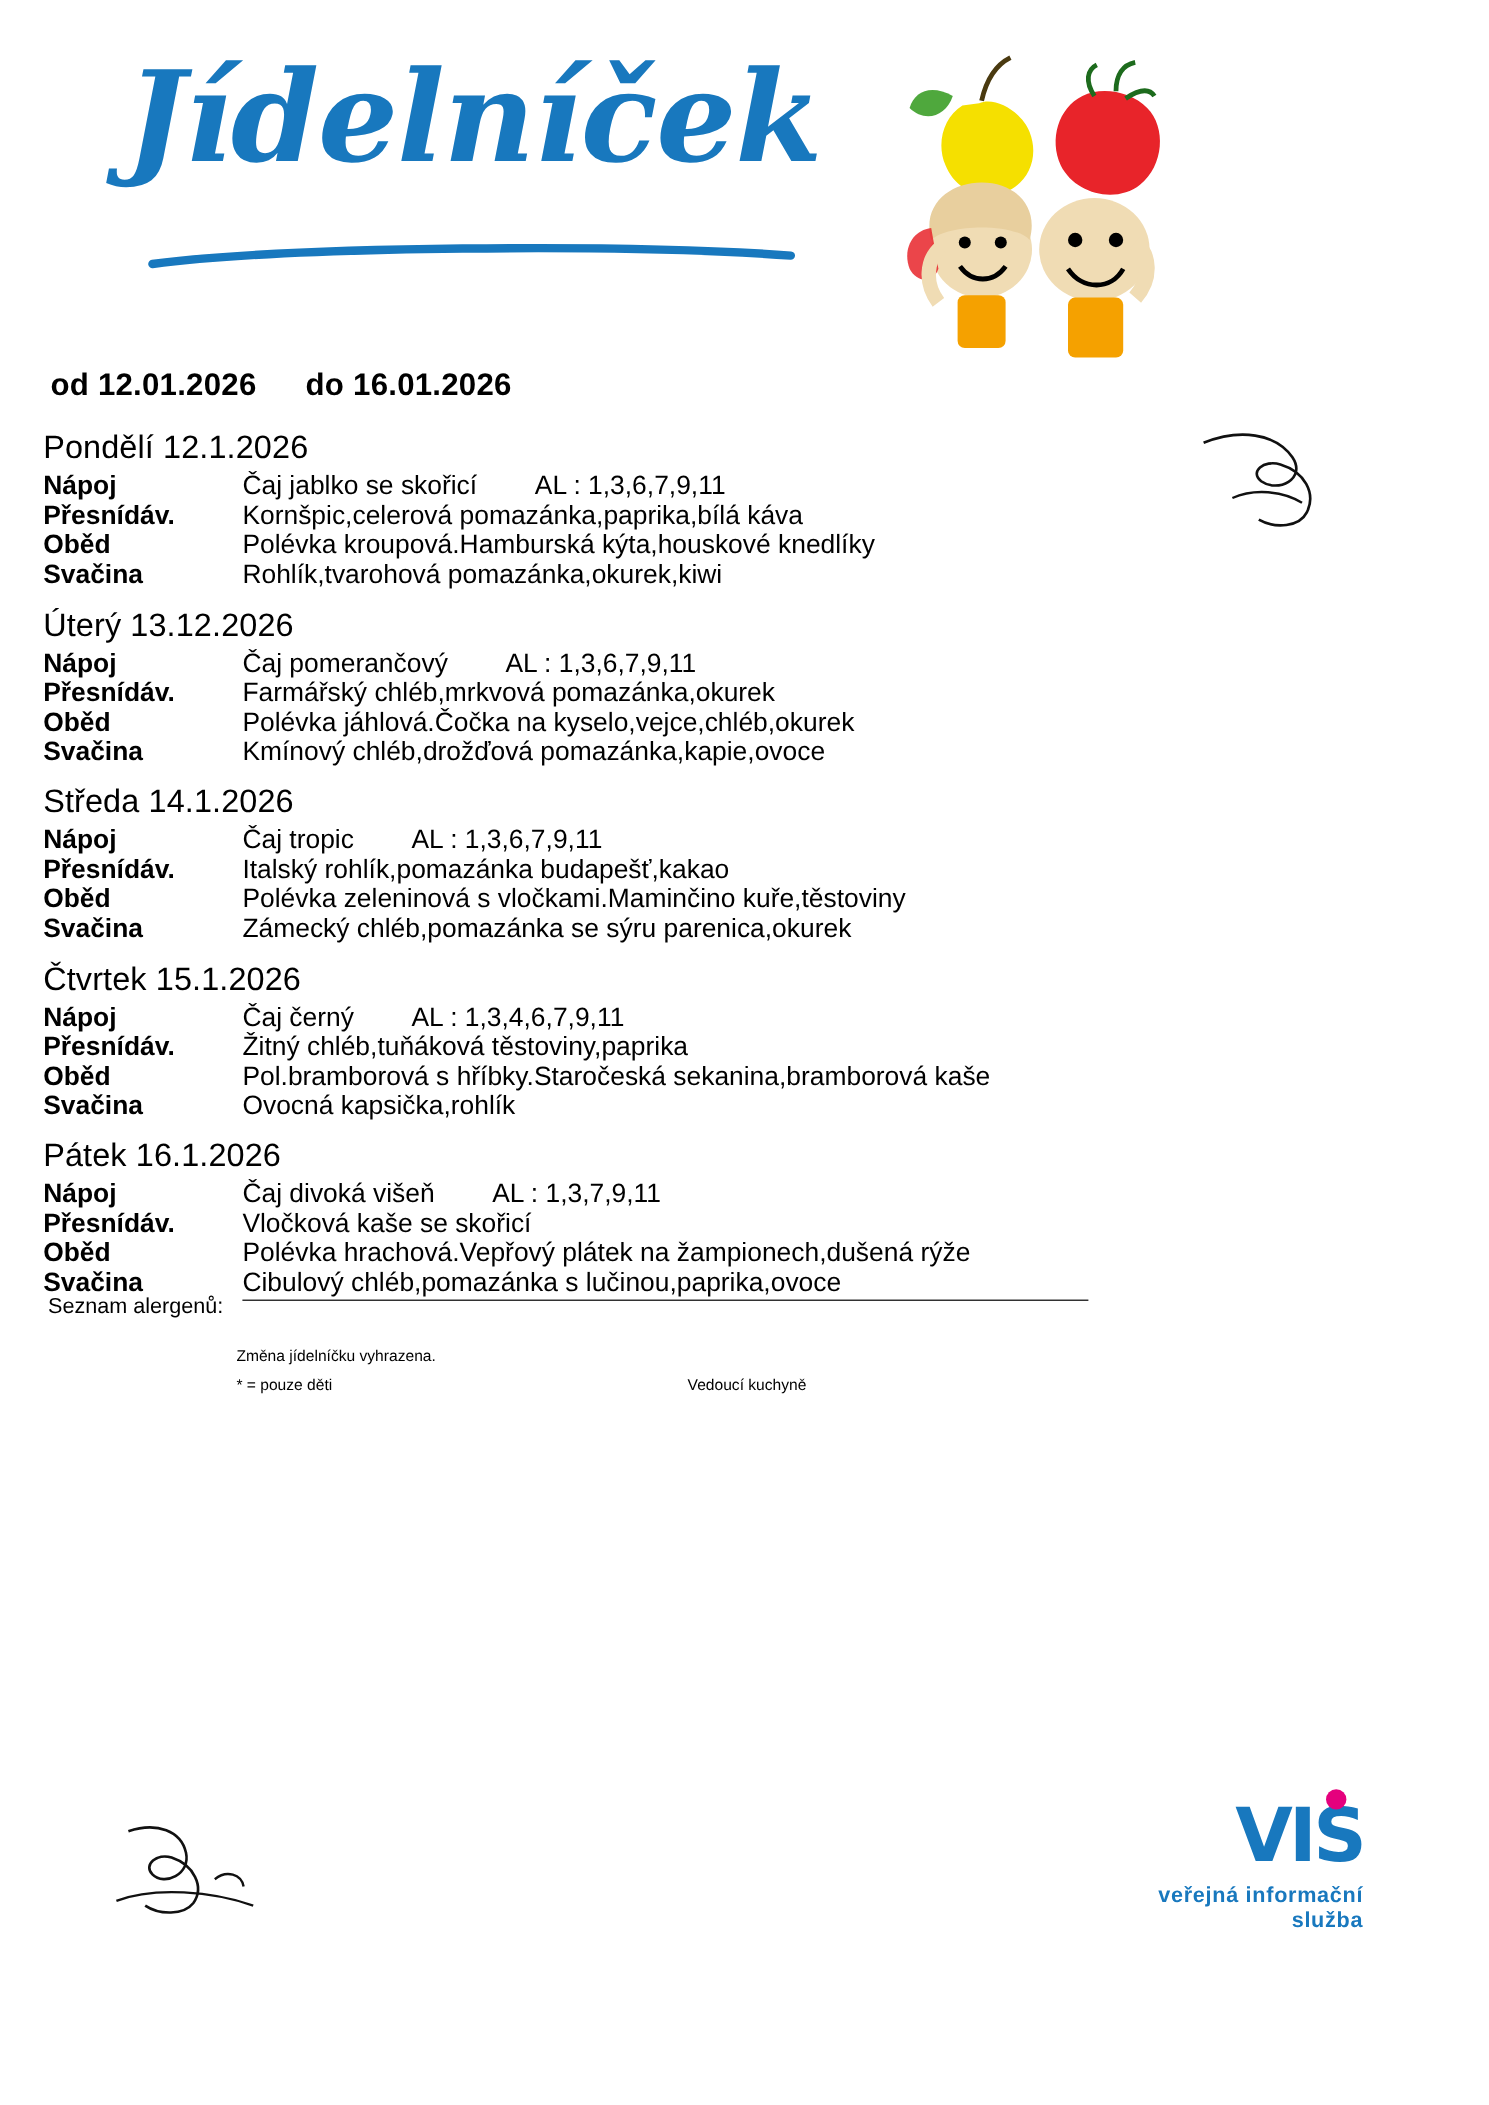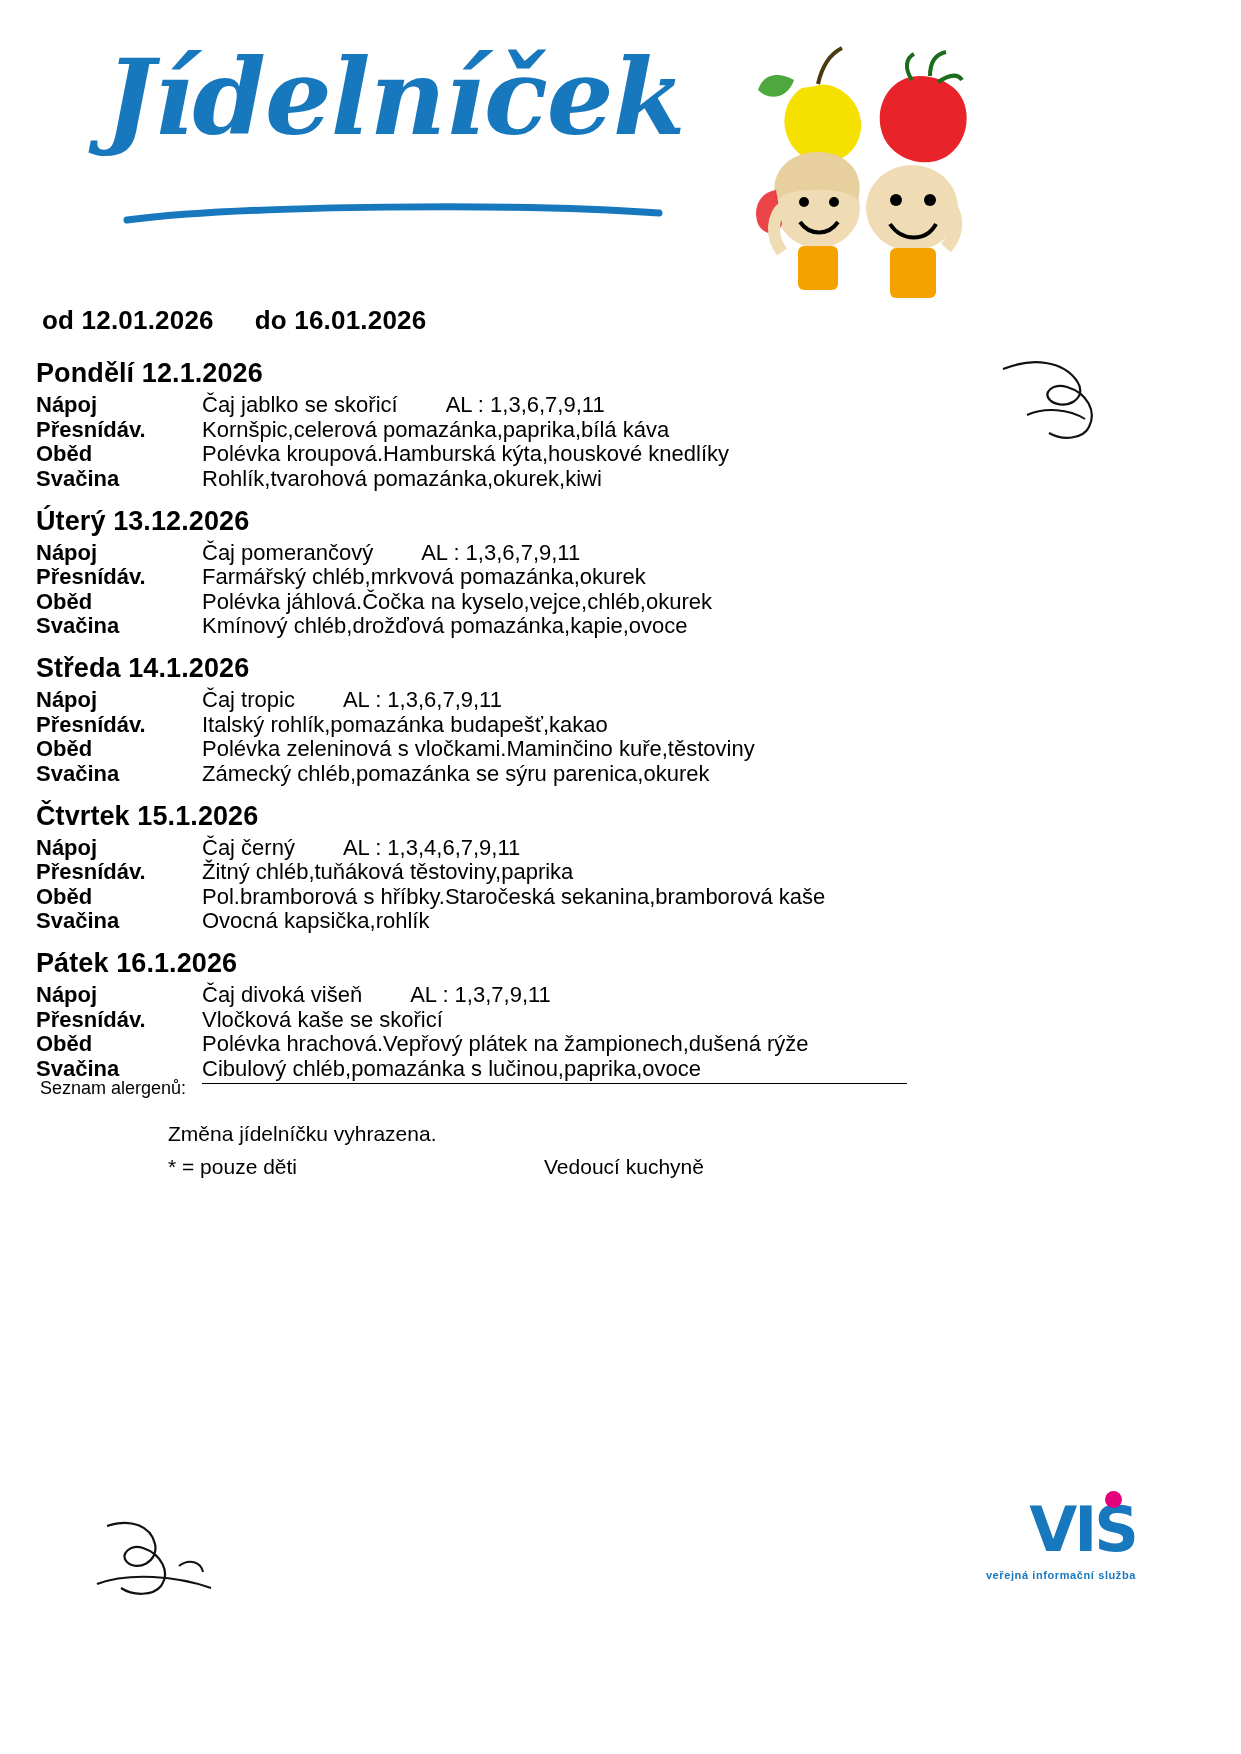--- a/index.html
+++ b/index.html
@@ -77,21 +77,21 @@
     position: absolute;
     left: 36px;
     top: 358px;
     width: 1060px;
   }
   .day {
     margin-bottom: 14px;
   }
   .day-title {
     font-size: 27px;
-    font-weight: 700;
+    font-weight: 400;
     margin-bottom: 4px;
     letter-spacing: 0.1px;
   }
   .rows { }
   .row {
     display: flex;
     align-items: baseline;
     line-height: 1.12;
     font-size: 22px;
     white-space: nowrap;
@@ -117,24 +117,24 @@
   .allergens {
     position: absolute;
     left: 40px;
     top: 1078px;
     font-size: 18px;
   }
 
   
   .notes {
     position: absolute;
-    left: 168px;
+    left: 197px;
     top: 1122px;
     width: 700px;
-    font-size: 21px;
+    font-size: 13px;
   }
   .notes .line1 { margin-bottom: 9px; }
   .notes .line2 { display: flex; gap: 36px; }
   .notes .line2 .left { width: 340px; }
 
   
   .sig-bottom {
     position: absolute;
     left: 85px;
     bottom: 150px;
@@ -165,21 +165,21 @@
     position: absolute;
     width: 17px;
     height: 17px;
     background: #e5007d;
     border-radius: 50%;
     left: 76px;
     top: -8px;
   }
   .vis-sub {
     margin-top: 8px;
-    font-size: 11px;
+    font-size: 18px;
     font-weight: 700;
     color: #1878be;
     letter-spacing: 0.6px;
   }
 </style>
 </head>
 <body>
 
 <div class="header">
 

